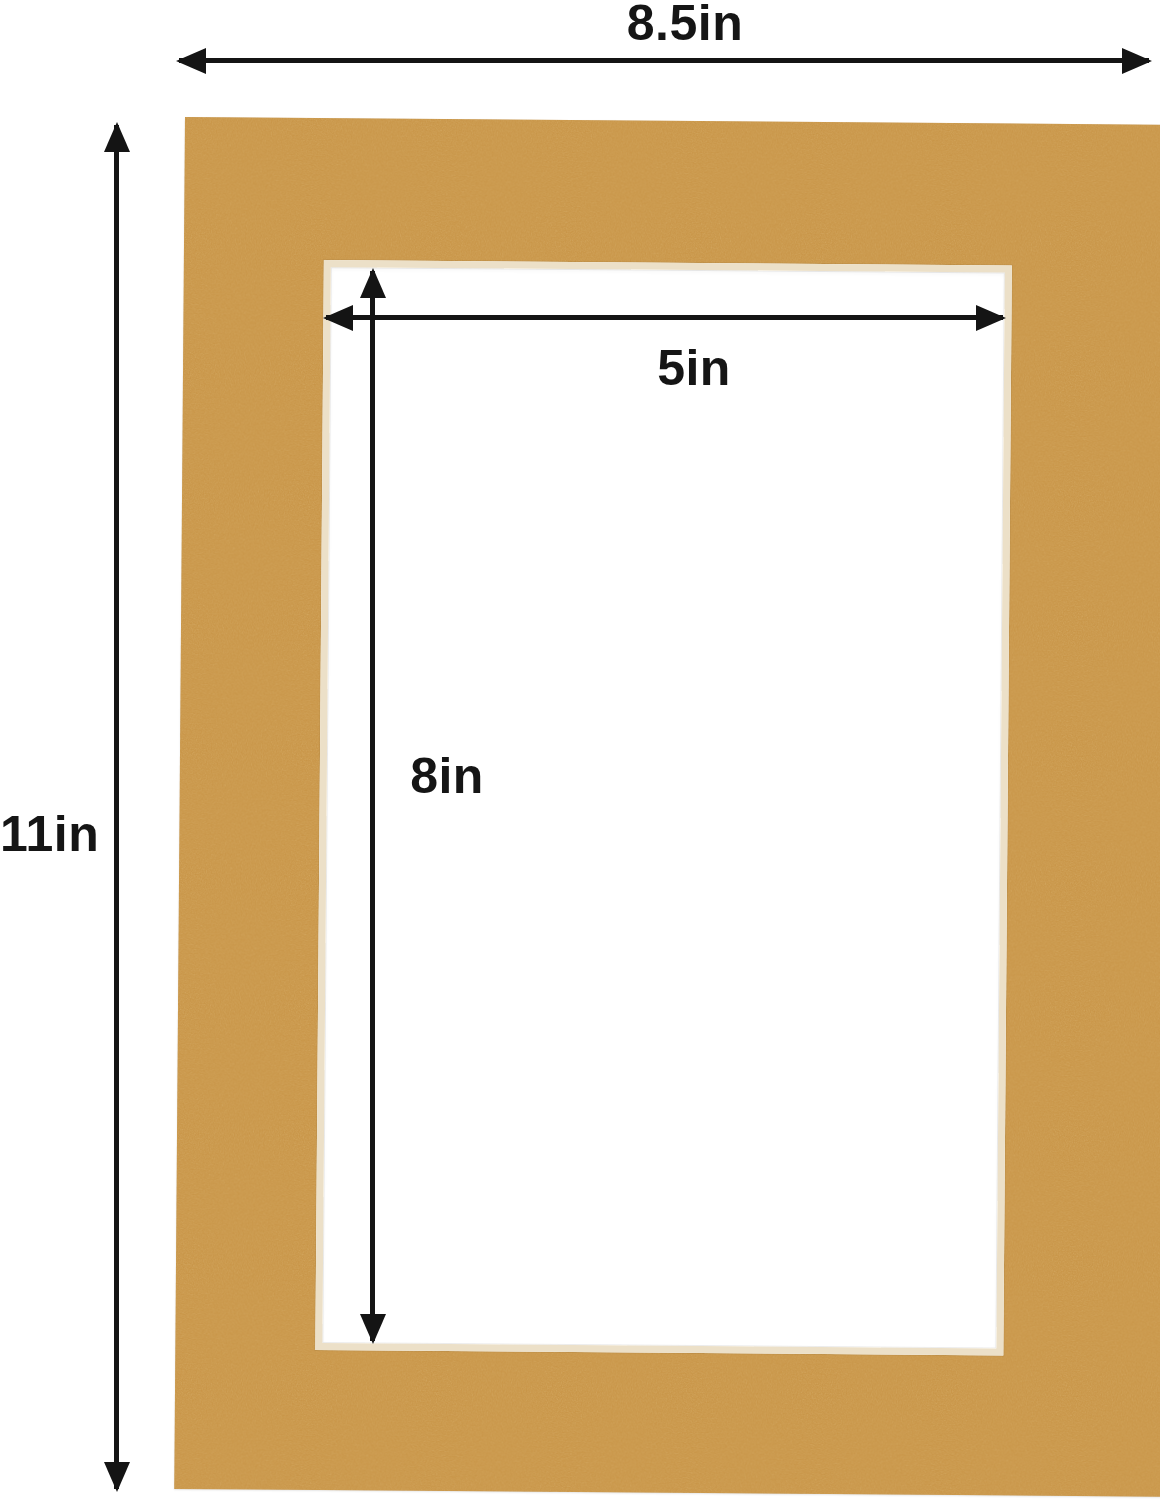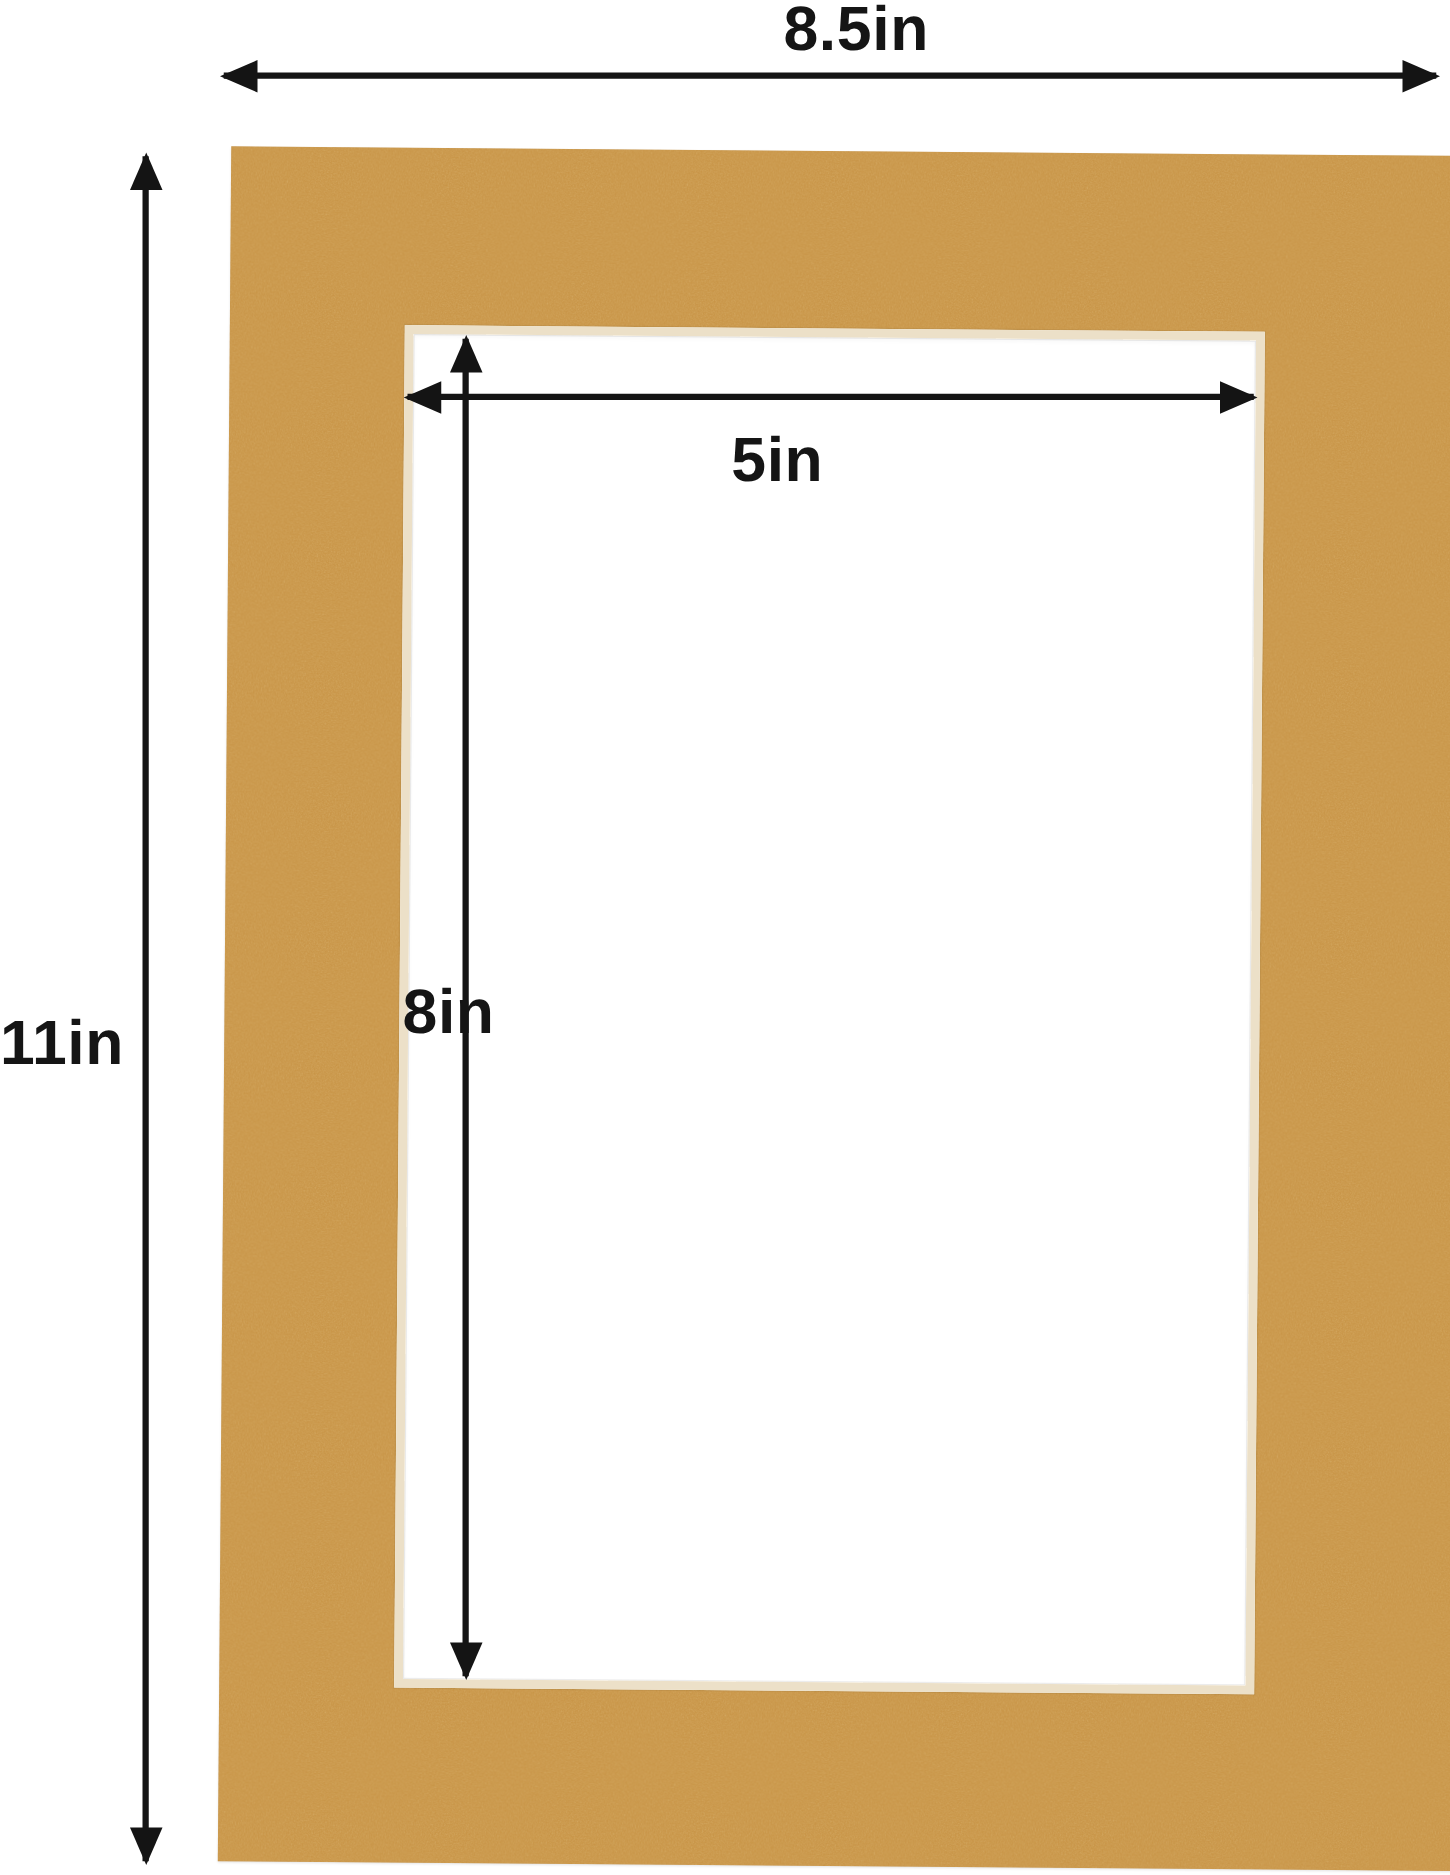--- a/index.html
+++ b/index.html
@@ -78,22 +78,22 @@
     position: absolute;
     font-weight: 700;
     font-size: 50px;
     line-height: 52px;
     color: #151515;
     letter-spacing: 0.5px;
     white-space: nowrap;
   }
   .label-overall-width  { left: 535px; top: -3px;  width: 300px; text-align: center; }
   .label-overall-height { left: 0;     top: 760px; width: 96px;  text-align: right; margin-top: 48px; }
-  .label-opening-width  { left: 585px; top: 342px; width: 250px; text-align: left; }
-  .label-opening-height { left: 322px; top: 783px; width: 250px; text-align: left; }
+  .label-opening-width  { left: 569px; top: 342px; width: 250px; text-align: center; }
+  .label-opening-height { left: 322px; top: 750px; width: 250px; text-align: center; }
 </style>
 </head>
 <body>
 
 <div class="mat">
   <svg class="mat-texture" width="100%" height="100%" preserveAspectRatio="none">
     <defs>
       <filter id="kraft" x="0" y="0" width="100%" height="100%">
         <feTurbulence type="fractalNoise" baseFrequency="0.8" numOctaves="2" seed="4"></feTurbulence>
         <feColorMatrix type="saturate" values="0"></feColorMatrix>

